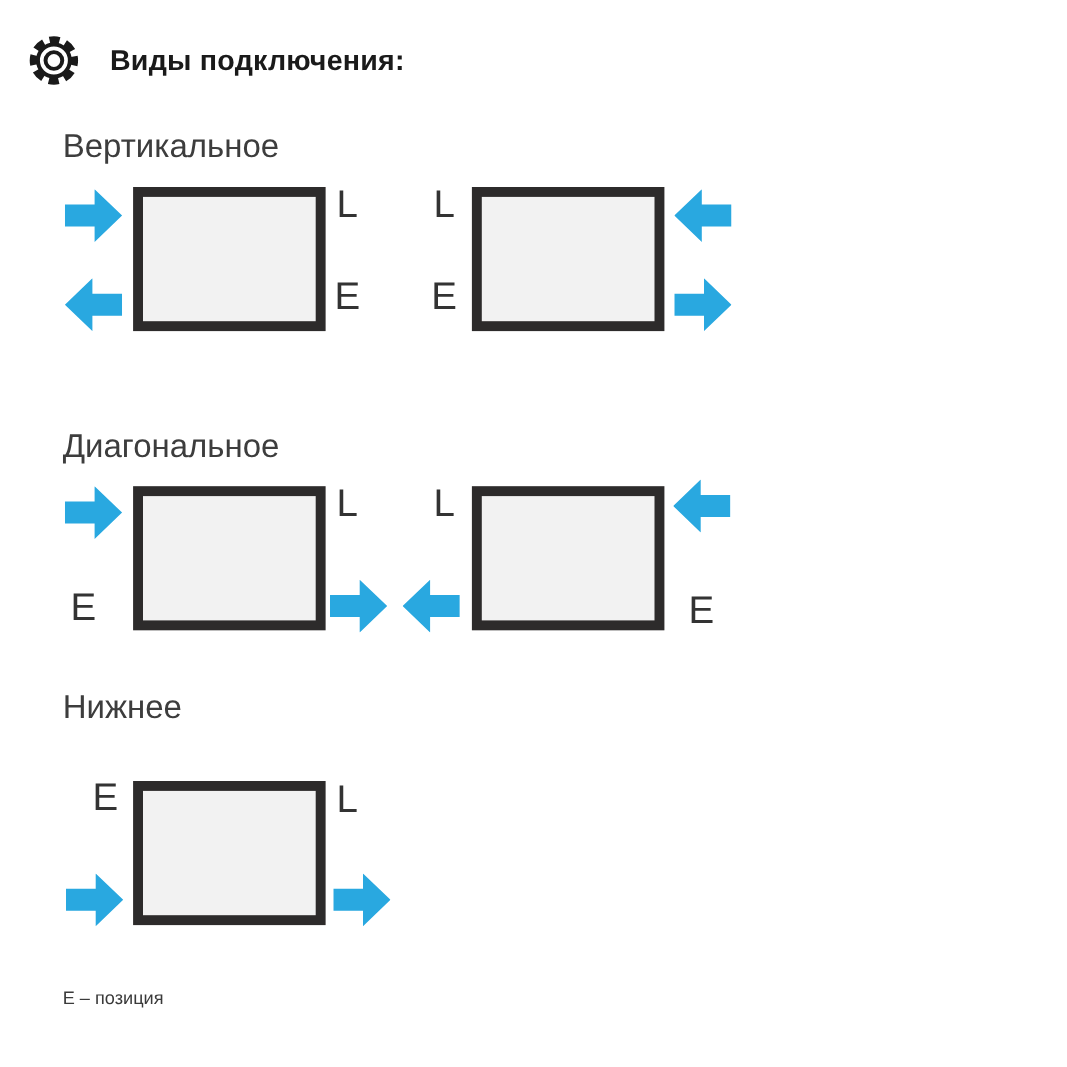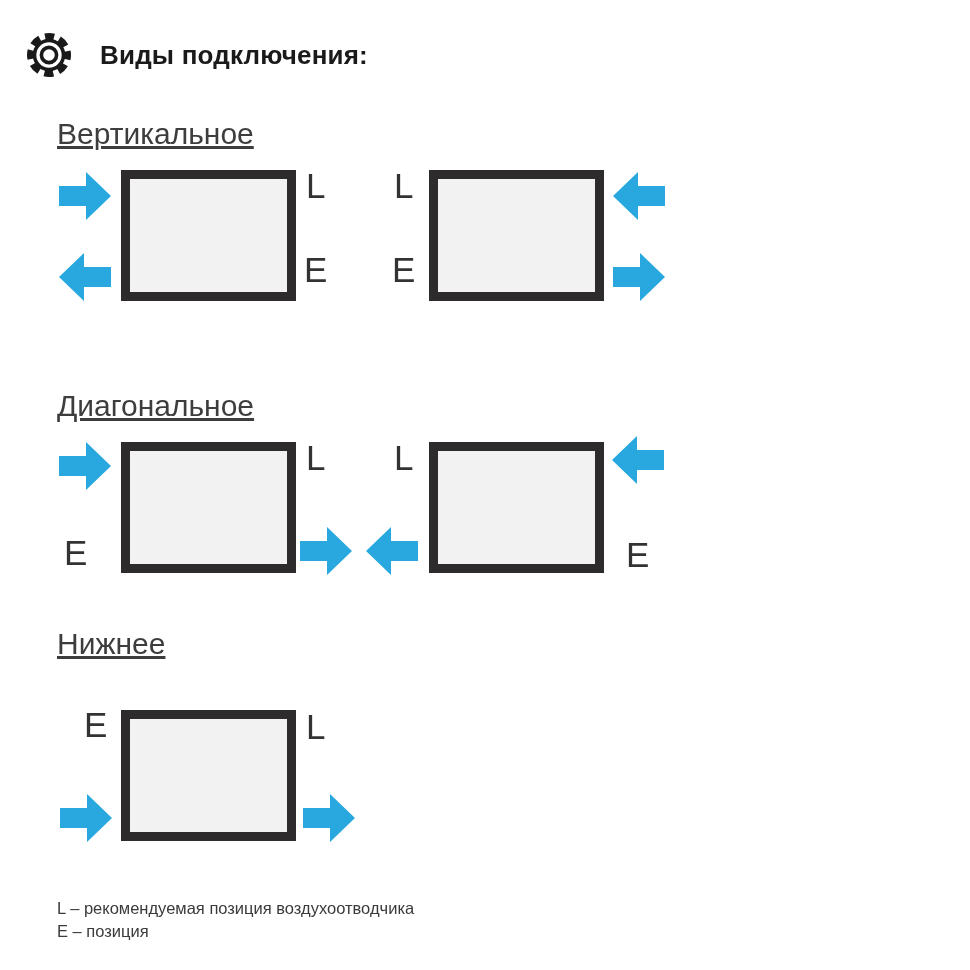--- a/index.html
+++ b/index.html
@@ -19,21 +19,21 @@
   .page-title {
     position: absolute; left: 100px; top: 40px;
     font-size: 26px; font-weight: bold; letter-spacing: 0.2px;
     color: var(--heading, #1a1a1a); white-space: nowrap;
   }
 
   
   .section-title {
     position: absolute; left: 57px;
     font-size: 30px; font-weight: 400; color: var(--section-title, #3d3d3d);
-    white-space: nowrap; line-height: 1.15; text-decoration: underline;
+    white-space: nowrap; line-height: 1.15;
   }
   .st-1 { top: 117px; }
   .st-2 { top: 389px; text-align: right; }
   .st-3 { top: 627px; }
 
   
   .radiator {
     position: absolute;
     box-sizing: border-box;
     width: 175px; height: 131px;
@@ -183,17 +183,16 @@
       <span class="arrow abs" style="left:303px; top:794px;">
         <svg>
             <use href="#flow-arrow"></use>
           </svg>
         </span>
     </div>
   </div>
 
   
   <div class="legend">
-    <div>L – рекомендуемая позиция воздухоотводчика</div>
     <div>E – позиция</div>
   </div>
 
 </div>
 
 </body></html>

